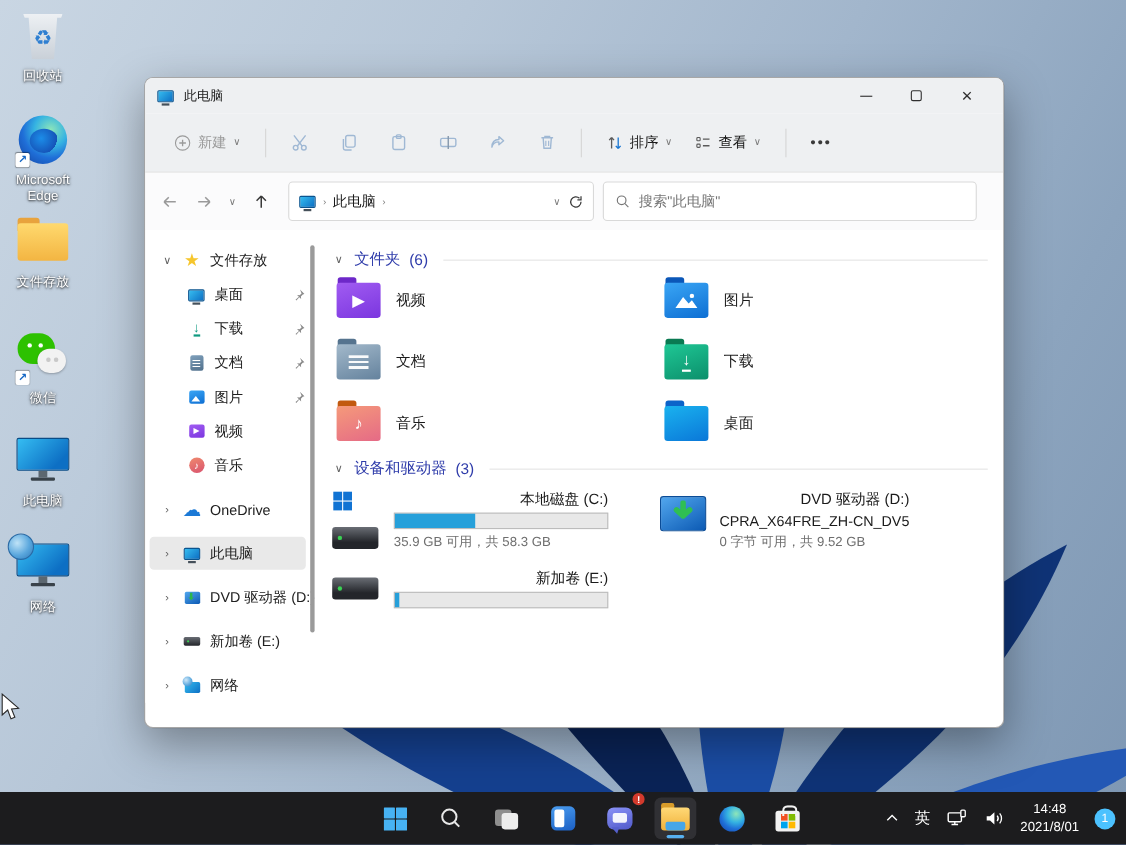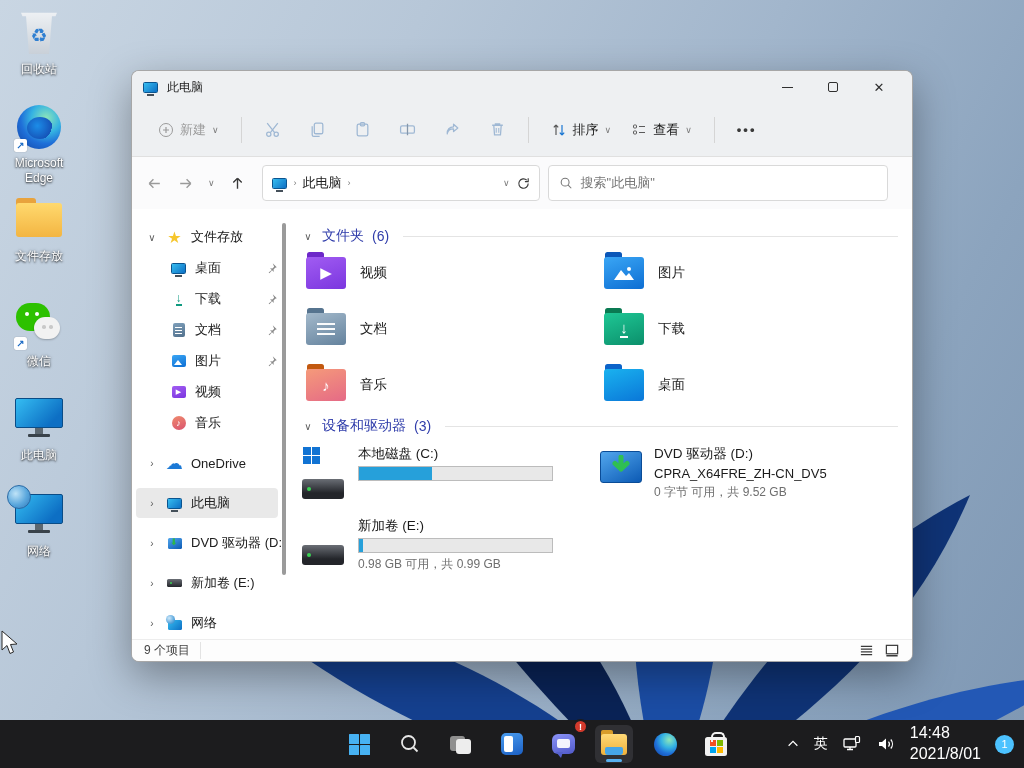--- a/index.html
+++ b/index.html
@@ -112,21 +112,21 @@
   .hdd { position:absolute; bottom:2px; left:0; width:42px; height:20px; border-radius:3px;
     background:linear-gradient(180deg,#6a6e75,#23252a 70%); }
   .hdd i { position:absolute; left:5px; top:8px; width:4px; height:4px; border-radius:50%; background:#3ad153; }
   .winlogo { position:absolute; top:2px; left:1px; width:17px; height:17px; display:grid;
     grid-template-columns:8px 8px; grid-template-rows:8px 8px; gap:1px; }
   .winlogo b { background:#1173d3; }
   .dvdart { width:42px; height:32px; margin-top:6px; border-radius:3px; position:relative; flex-shrink:0;
     background:linear-gradient(150deg,#52a7ee,#0c5ab4); border:1px solid #0a4c97; }
   .dvdart svg { position:absolute; left:7px; top:3px; }
   .dmeta { display:flex; flex-direction:column; gap:3px; }
-  .dmeta .nm { font-size:13.5px; color:#1b1b1b; }
+  .dmeta .nm { font-size:13.5px; color:#1b1b1b;text-align:right; }
   .dmeta .sub { font-size:13px; color:#1b1b1b; }
   .dmeta .sz { font-size:12px; color:#6e6e6e; }
   .track { width:195px; height:15px; border:1px solid #bcbcbc; background:#e8e8e8; }
   .fill { height:100%; background:#26a0da; }
 
   .statusbar { position:absolute; left:0; right:0; bottom:0; height:22px; background:#fdfdfd;
     border-top:1px solid #ededed; display:flex; align-items:center; padding:0 12px; font-size:12px; color:#444; }
   .statusbar .cnt { padding-right:10px; border-right:1px solid #e3e3e3; }
   .viewbtns { margin-left:auto; display:flex; gap:10px; align-items:center; }
 
@@ -182,21 +182,21 @@
   .tfolder .pocket { position:absolute; left:4px; bottom:0px; width:18px; height:8px; background:#46a6e8; border-radius:2px 2px 3px 3px; }
   .edgesm { width:23px; height:23px; border-radius:50%;
     background:radial-gradient(circle at 66% 30%, #8ee6b9 0%, #35b3e2 35%, #1f6fd8 62%, #123f9e 100%); }
   .store { width:22px; height:19px; margin-top:4px; background:#f2f2f2; border-radius:2.5px; position:relative;
     display:grid; grid-template-columns:6px 6px; grid-template-rows:6px 6px; gap:1px; align-content:center; justify-content:center; }
   .store:before { content:""; position:absolute; top:-5px; left:6px; width:10px; height:8px;
     border:2.5px solid #f2f2f2; border-bottom:none; border-radius:5px 5px 0 0; }
   .store b.r{background:#f25022}.store b.g{background:#7fba00}.store b.b{background:#00a4ef}.store b.y{background:#ffb900}
   .tray { position:absolute; right:10px; display:flex; align-items:center; gap:14px; color:#fff; }
   .ime { font-size:14px; }
-  .clock { text-align:left; font-size:16px; line-height:1.3; }
+  .clock { text-align:center; font-size:12px; line-height:1.3; }
   .notif { width:19px; height:19px; border-radius:50%; background:#4cc2ff; color:#fff; font-size:11px;
     display:flex; align-items:center; justify-content:center; }
 
   .cursor { position:absolute; left:0px; top:630px; }
 </style>
 </head>
 <body>
 
 <div class="wall">
   <svg viewBox="0 0 1024 768">
@@ -555,20 +555,21 @@
               </div>
             <div class="hdd">
                 <i></i>
               </div>
           </div>
           <div class="dmeta">
             <span class="nm">本地磁盘 (C:)</span>
             <div class="track">
                 <div class="fill" style="width: 38%;"></div>
               </div>
+            <span class="sz">35.9 GB 可用，共 58.3 GB</span>
           </div>
         </div>
         <div class="drive">
           <div class="dvdart">
             <svg width="26" height="26" viewBox="0 0 26 26">
                 <path d="M13 2v12M13 14l-6-5.5M13 14l6-5.5" stroke="#2fbf53" stroke-width="5" fill="none" stroke-linecap="round" stroke-linejoin="round"></path>
               </svg>
           </div>
           <div class="dmeta">
             <span class="nm">DVD 驱动器 (D:)</span>
@@ -580,39 +581,26 @@
           <div class="hddwrap">
             <div class="hdd" style="bottom:8px">
                 <i></i>
               </div>
           </div>
           <div class="dmeta">
             <span class="nm">新加卷 (E:)</span>
             <div class="track">
                 <div class="fill" style="width: 2%;"></div>
               </div>
-            <span class="sz">0.98 GB 可用，共 0.99 GB</span>
           </div>
         </div>
       </div>
     </div>
   </div>
 
-  <div class="statusbar">
-    <span class="cnt">9 个项目</span>
-    <div class="viewbtns">
-      <svg width="15" height="15" viewBox="0 0 16 16">
-          <path d="M2 3.5h12M2 6.5h12M2 9.5h12M2 12.5h12" stroke="#3a3a3a" stroke-width="1.3"></path>
-        </svg>
-      <svg width="16" height="15" viewBox="0 0 16 16">
-          <rect x="2" y="2.5" width="12" height="9" fill="none" stroke="#3a3a3a" stroke-width="1.3"></rect>
-          <path d="M2 13.5h12" stroke="#3a3a3a" stroke-width="1.6"></path>
-        </svg>
-    </div>
-  </div>
 </div>
 
 <div class="taskbar">
   <div class="tb-center">
     <div class="tbi">
         <div class="startlogo">
           <b></b>
           <b></b>
           <b></b>
           <b></b>

